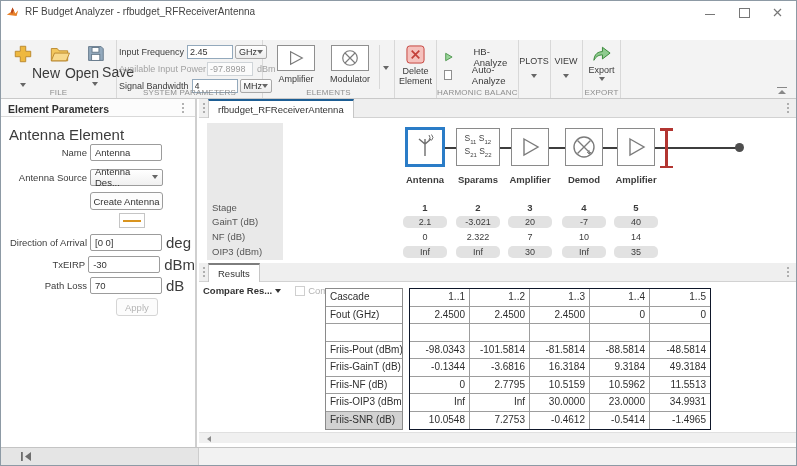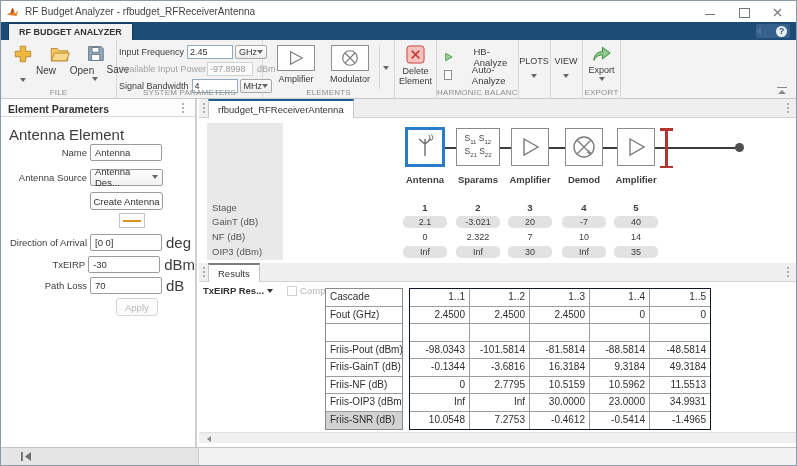--- a/index.html
+++ b/index.html
@@ -22,21 +22,21 @@
   #help-btn { position:absolute; right:6px; top:2px; width:34px; height:14px; background:#35618c; border-radius:2px; display:flex; align-items:center; justify-content:flex-end; padding-right:3px; cursor:pointer; }
   #help-btn .q { width:11px; height:11px; border-radius:50%; background:#e9eef3; color:#1d4c77; font-size:8.5px; font-weight:bold; text-align:center; line-height:11px; }
   #help-btn::before { content:""; width:0; height:0; border-top:4px solid transparent; border-bottom:4px solid transparent; border-right:5px solid #4b749c; margin-right:auto; }
 
   
   #toolstrip { position:absolute; left:0; top:39px; width:100%; height:59px; background:#f3f3f3; border-bottom:1px solid #c9c9c9; display:flex; }
   .ts-sec { position:relative; height:100%; border-right:1px solid #d8d8d8; flex-shrink:0; }
   .ts-label { position:absolute; bottom:1px; left:0; width:100%; text-align:center; font-size:8px; color:#8e8e8e; letter-spacing:.2px; white-space:nowrap; overflow:hidden;}
   .file-row { display:flex; padding:4px 6px 0 6px; gap:4px; }
   .big-btn { width:32px; display:flex; flex-direction:column; align-items:center; cursor:pointer; }
-  .big-btn .lbl { font-size:10px; color:#3b3b3b; margin-top:1px;margin-left:46px; }
+  .big-btn .lbl { font-size:14px; color:#3b3b3b; margin-top:1px;margin-left:46px; }
   .caret { width:0; height:0; border-left:3.5px solid transparent; border-right:3.5px solid transparent; border-top:4px solid #666; display:inline-block; margin-top:2px; }
   .param-rows { padding:3px 4px 0 2px; }
   .param-row { display:flex; align-items:center; height:17px; }
   .param-row .plabel { width:88px; text-align:right; font-size:9px; color:#3c3c3c; padding-right:3px; white-space:nowrap; }
   .param-row .plabel.dis { color:#a2a2a2; }
   .pinput { width:46px; height:14px; font-size:9px; color:#333; border:1px solid #93a9bc; background:#fff; padding:0 2px; font-family:"Liberation Sans",sans-serif; }
   .pinput.dis { color:#9a9a9a; border-color:#cfd4d8; background:#fbfbfb; }
   .punit { width:40px; height:14px; margin-left:2px; border:1px solid #a8a8a8; background:linear-gradient(#fff,#ececec); font-size:9px; color:#333; display:flex; align-items:center; justify-content:space-between; padding:0 3px; border-radius:2px; cursor:pointer; }
   .punit-plain { font-size:9px; color:#a2a2a2; margin-left:4px; }
   .gallery { display:flex; padding:5px 2px 0 6px; }
@@ -146,26 +146,20 @@
       <span class="wc min"></span>
       <span class="wc max"></span>
       <span class="wc close">
         <svg width="9" height="9" viewBox="0 0 9 9">
             <path d="M1 1 L8 8 M8 1 L1 8" stroke="#777" stroke-width="1.2"></path>
           </svg>
       </span>
     </div>
   </div>
 
-  <div id="ribbonbar">
-    <div id="ribbon-tab">RF BUDGET ANALYZER</div>
-    <div id="help-btn">
-      <span class="q">?</span>
-    </div>
-  </div>
 
   <div id="toolstrip">
 
     <div class="ts-sec" style="width:116px">
       <div class="file-row">
         <div class="big-btn">
           <svg width="20" height="20" viewBox="0 0 22 22">
               <path d="M8 2.5 h6 v5.5 h5.5 v6 H14 v5.5 H8 V14 H2.5 V8 H8 Z" fill="#eeb83f" stroke="#b8862a" stroke-width="1"></path>
             </svg>
           <span class="lbl">New</span>
@@ -446,21 +440,21 @@
           <span class="grip" style="left:4px">
               <i></i>
             </span>
           <div class="doc-tab plain">Results</div>
           <span class="grip" style="right:6px">
               <i></i>
             </span>
         </div>
         <div id="results-controls">
           <span id="select-res">
-            <span>TxEIRP Res...</span>
+            <span>Compare Res...</span>
               <span class="caret" style="margin-top:1px;border-top-color:#333"></span>
           </span>
           <span id="compare">
             <span class="checkbox"></span>
             <span class="lbl">Compare ...</span>
           </span>
         </div>
         <div id="results-table">
             <div class="rt-labels">
               <div class="rt-lcell">Cascade</div>

